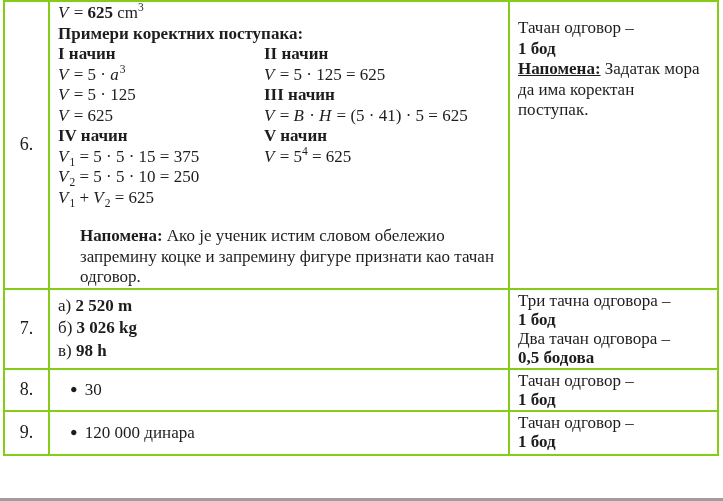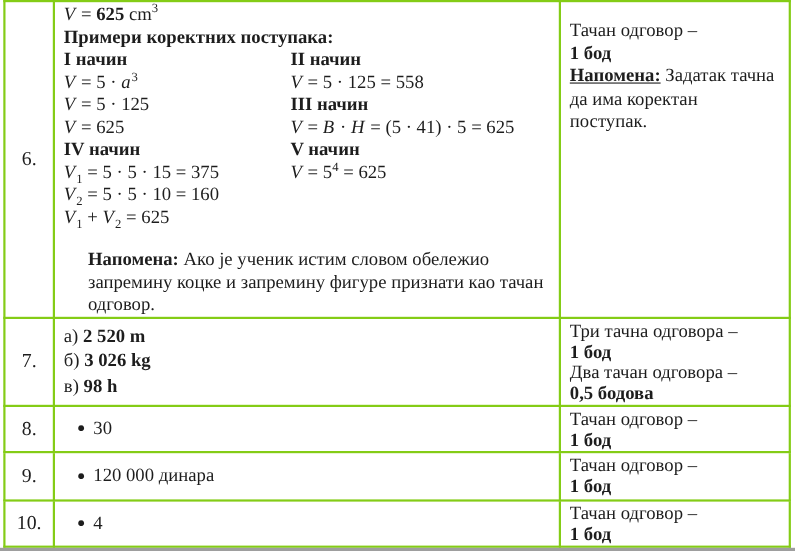--- a/index.html
+++ b/index.html
@@ -66,43 +66,43 @@
             <div class="line"><span class="var">V</span><span> = </span><span class="b">625</span><span> cm</span><sup>3</sup></div>
             <div class="line"><span class="b">Примери коректних поступака:</span></div>
             <div class="methods">
               <div class="mcol">
                 <div class="line"><span class="b">I начин</span></div>
                 <div class="line"><span class="var">V</span><span> = 5 · </span><span class="var">a</span><sup>3</sup></div>
                 <div class="line"><span class="var">V</span><span> = 5 · 125</span></div>
                 <div class="line"><span class="var">V</span><span> = 625</span></div>
                 <div class="line"><span class="b">IV начин</span></div>
                 <div class="line"><span class="var">V</span><sub>1</sub><span> = 5 · 5 · 15 = 375</span></div>
-                <div class="line"><span class="var">V</span><sub>2</sub><span> = 5 · 5 · 10 = 160</span></div>
+                <div class="line"><span class="var">V</span><sub>2</sub><span> = 5 · 5 · 10 = 250</span></div>
                 <div class="line"><span class="var">V</span><sub>1</sub><span> + </span><span class="var">V</span><sub>2</sub><span> = 625</span></div>
               </div>
               <div class="mcol">
                 <div class="line"><span class="b">II начин</span></div>
-                <div class="line"><span class="var">V</span><span> = 5 · 125 = 558</span></div>
+                <div class="line"><span class="var">V</span><span> = 5 · 125 = 625</span></div>
                 <div class="line"><span class="b">III начин</span></div>
                 <div class="line"><span class="var">V</span><span> = </span><span class="var">B</span><span> · </span><span class="var">H</span><span> = (5 · 41) · 5 = 625</span></div>
                 <div class="line"><span class="b">V начин</span></div>
                 <div class="line"><span class="var">V</span><span> = 5</span><sup>4</sup><span> = 625</span></div>
               </div>
             </div>
             <div class="note">
               <div class="line"><span class="b">Напомена:</span><span> Ако је ученик истим словом обележио</span></div>
               <div class="line"><span>запремину коцке и запремину фигуре признати као тачан</span></div>
               <div class="line"><span>одговор.</span></div>
             </div>
           </div>
         </td>
         <td class="score">
           <div class="line"><span>Тачан одговор –</span></div>
           <div class="line"><span class="b">1 бод</span></div>
-          <div class="line"><span class="bu">Напомена:</span><span> Задатак тачна</span></div>
+          <div class="line"><span class="bu">Напомена:</span><span> Задатак мора</span></div>
           <div class="line"><span>да има коректан</span></div>
           <div class="line"><span>поступак.</span></div>
         </td>
       </tr>
 
       <tr class="r7">
         <td class="num">
           <span>7.</span>
         </td>
         <td class="sol">
@@ -139,29 +139,17 @@
         </td>
         <td class="sol">
           <div class="bullet-line"><span class="bullet">●</span><span> 120 000 динара</span></div>
         </td>
         <td class="score">
           <div class="line"><span>Тачан одговор –</span></div>
           <div class="line"><span class="b">1 бод</span></div>
         </td>
       </tr>
 
-      <tr class="r10">
-        <td class="num">
-          <span>10.</span>
-        </td>
-        <td class="sol">
-          <div class="bullet-line"><span class="bullet">●</span><span> 4</span></div>
-        </td>
-        <td class="score">
-          <div class="line"><span>Тачан одговор –</span></div>
-          <div class="line"><span class="b">1 бод</span></div>
-        </td>
-      </tr>
 
     </tbody>
   </table>
   <div class="bottom-strip"></div>
 </div>
 
 </body></html>

